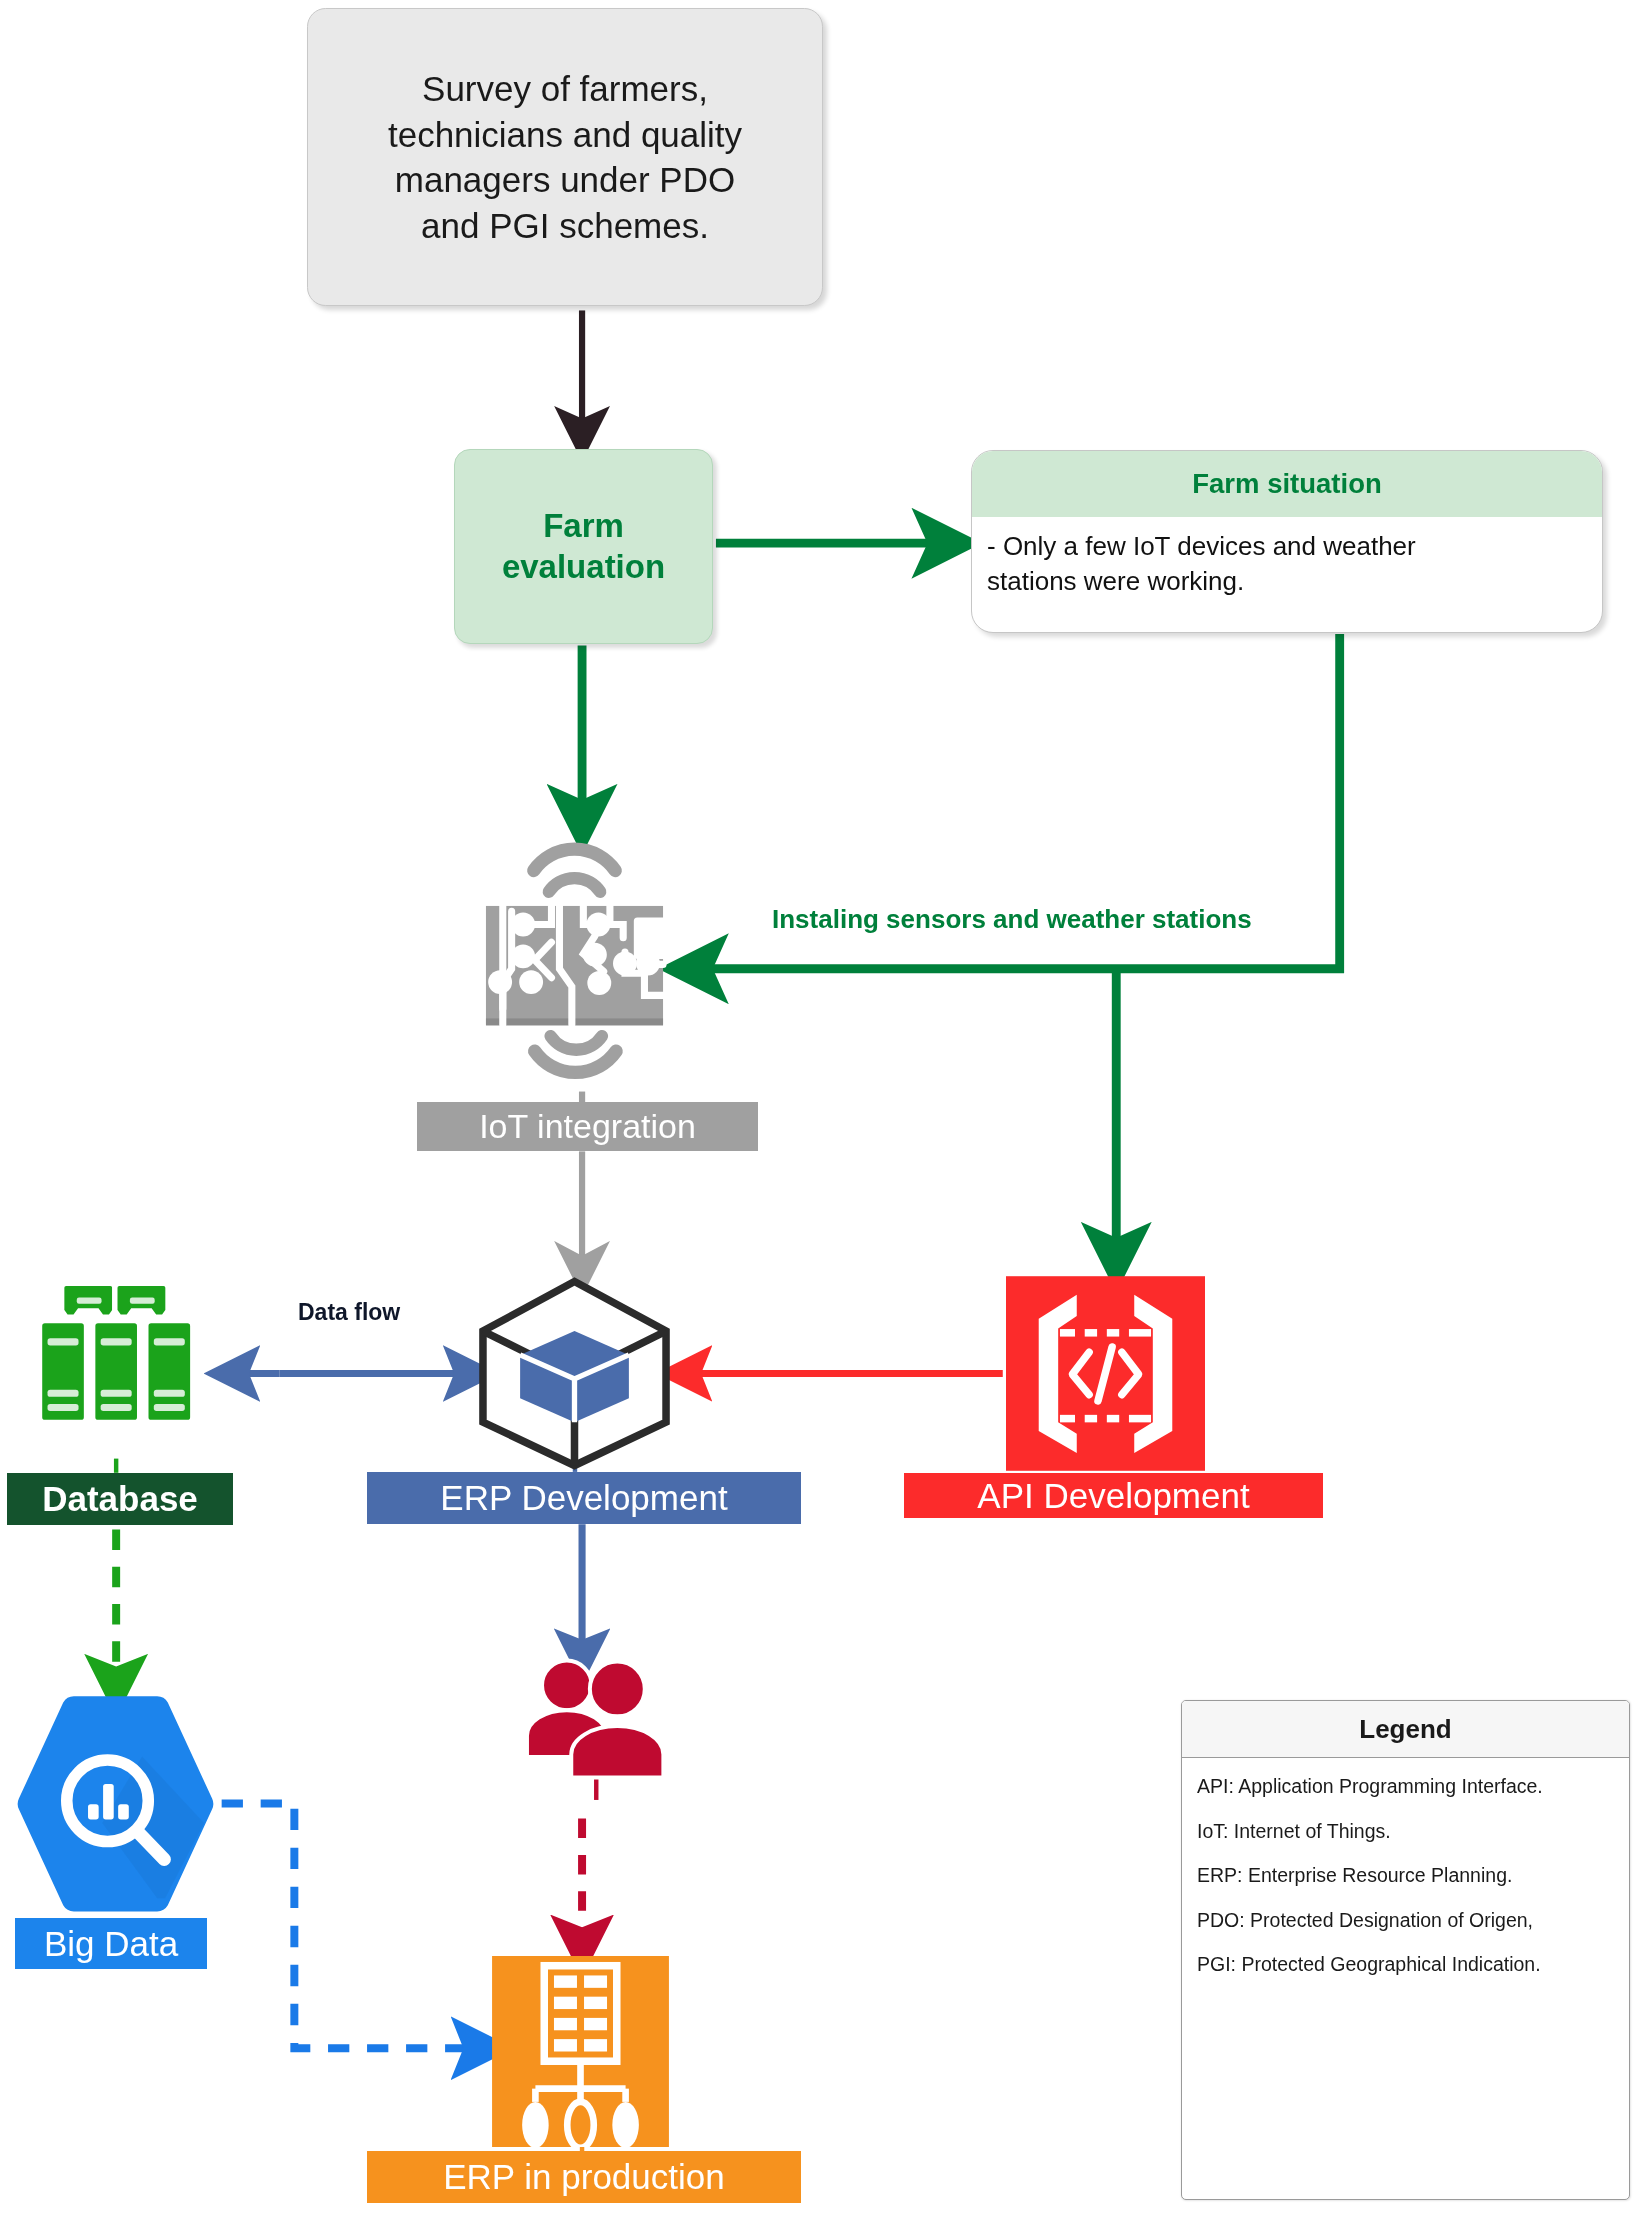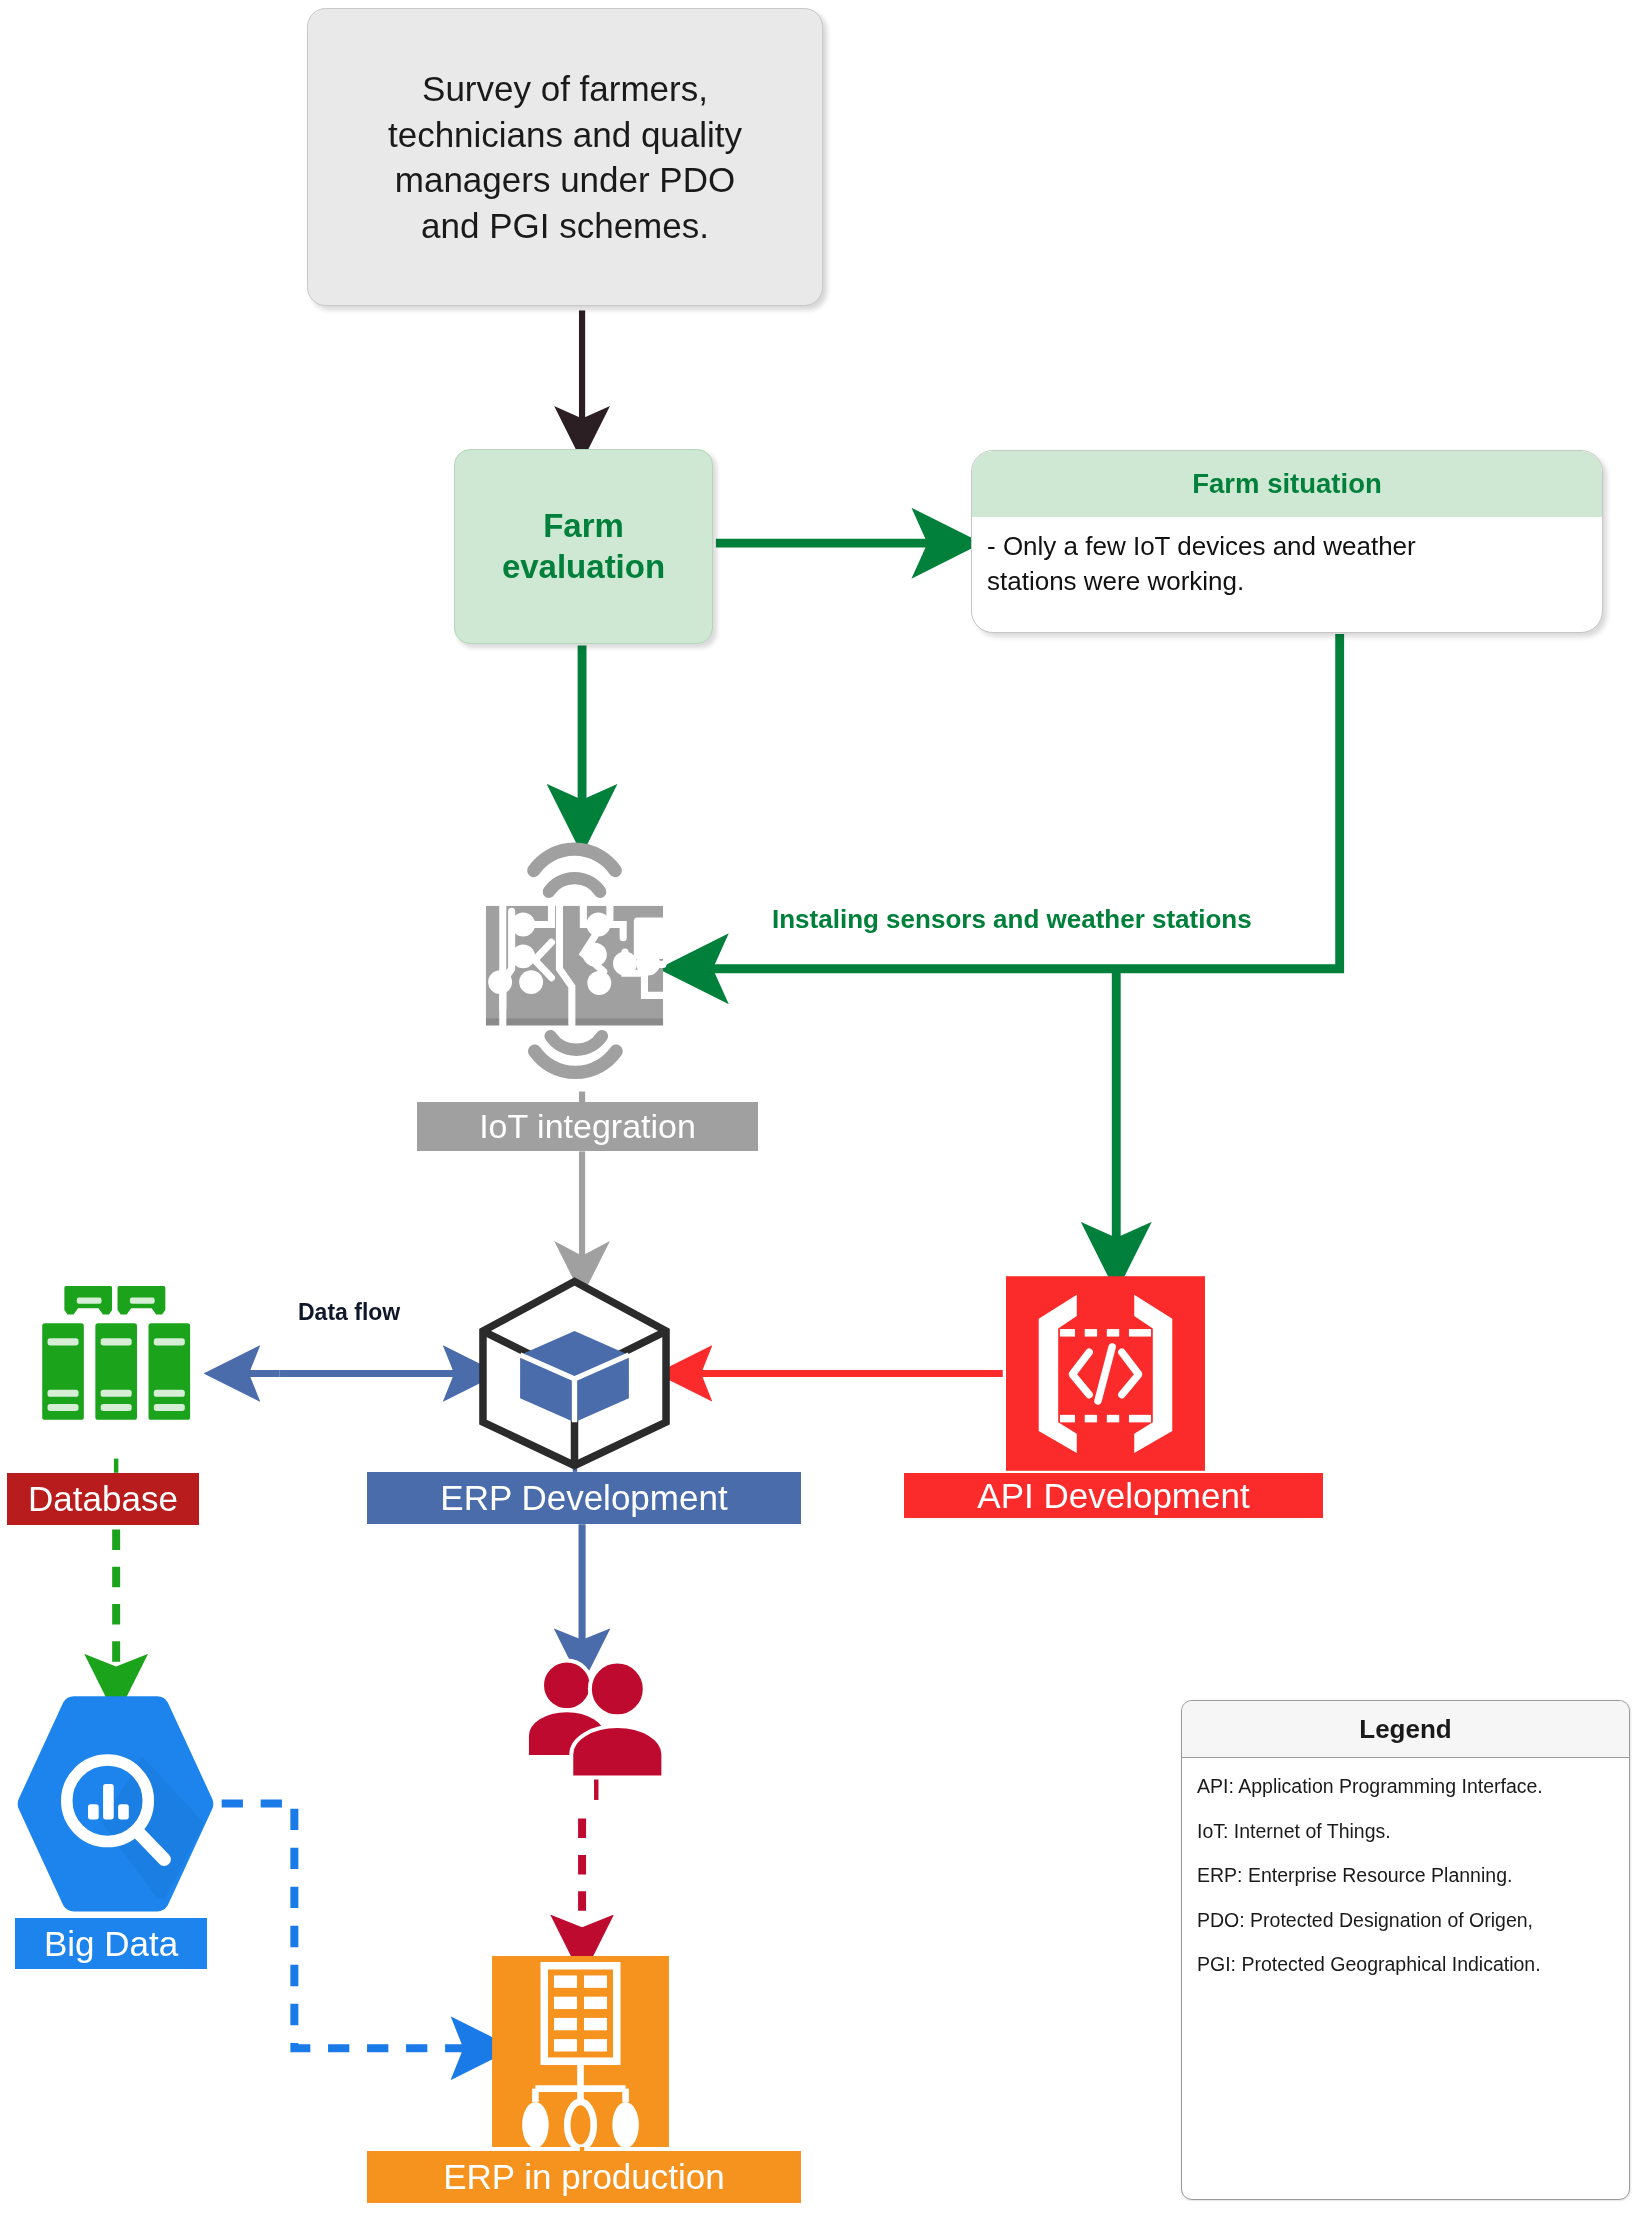--- a/index.html
+++ b/index.html
@@ -44,21 +44,21 @@
   #farm-sit-body{
     padding:12.4px 15px 0 15px; color:#111; font-size:26px; line-height:1.34;
     white-space:pre-line;
   }
 
   
   .tag{display:flex;align-items:center;justify-content:center;color:#ffffff;font-weight:normal;white-space:nowrap;}
   #iot-label{left:417px;top:1102px;width:341px;height:49px;background:#a0a0a0;font-size:34px;}
   #erp-dev-label{left:367px;top:1472px;width:434px;height:52px;background:#4a6cab;font-size:35px;}
   #api-dev-label{left:904px;top:1473px;width:419px;height:45px;background:#fc2b2b;font-size:35px;}
-  #database-label{left:7px;top:1473px;width:192px;height:52px;background:#b91c1c;font-size:35px;}
+  #database-label{left:7px;top:1473px;width:226px;height:52px;background:#14532d;font-size:35px;font-weight:bold;}
   #bigdata-label{left:15px;top:1918px;width:192px;height:51px;background:#1c84ec;font-size:35px;}
   #testing-label{left:365px;top:1766px;width:437px;height:51px;background:#bf0a30;font-size:35px;}
   #erp-prod-label{left:367px;top:2151px;width:434px;height:52px;background:#f6921e;font-size:35px;}
 
   
   .edge-label{position:absolute;white-space:nowrap;}
   #install-label{left:772px;top:904px;color:#00803b;font-size:26px;font-weight:bold;}
   #dataflow-label{left:298px;top:1299px;color:#0f172a;font-size:23px;font-weight:bold;}
 
   
@@ -66,21 +66,21 @@
   #erp-icon{left:475px;top:1276px;width:199px;height:195px;}
   #api-icon{left:1006px;top:1276px;width:199px;height:195px;}
   #db-icon{left:19.5px;top:1279px;width:195px;height:186px;}
   #bigdata-icon{left:8.9px;top:1690px;width:213px;height:226px;}
   #farmers-icon{left:519px;top:1657px;width:155px;height:124px;}
   #erpprod-icon{left:492px;top:1956px;width:177px;height:191px;}
 
   
   #legend-box{
     left:1181px; top:1700px; width:449px; height:500px;
-    background:#ffffff;border:1.3px solid #9a9a9a;border-radius:11px;
+    background:#ffffff;border:1.3px solid #9a9a9a;border-radius:5px;
     box-sizing:border-box;overflow:hidden;
     box-shadow:0.9px 0.9px 1.8px rgba(0,0,0,0.10);
   }
   #legend-title{
     height:56px;background:#f6f6f6;border-bottom:1.3px solid #9a9a9a;
     display:flex;align-items:center;justify-content:center;
     font-size:26px;font-weight:bold;color:#1a1a1a;
   }
   #legend-items{padding:16px 15px 0 15px;}
   .legend-item{font-size:19.5px;line-height:1.24;color:#1a1a1a;margin-bottom:20.4px;}

